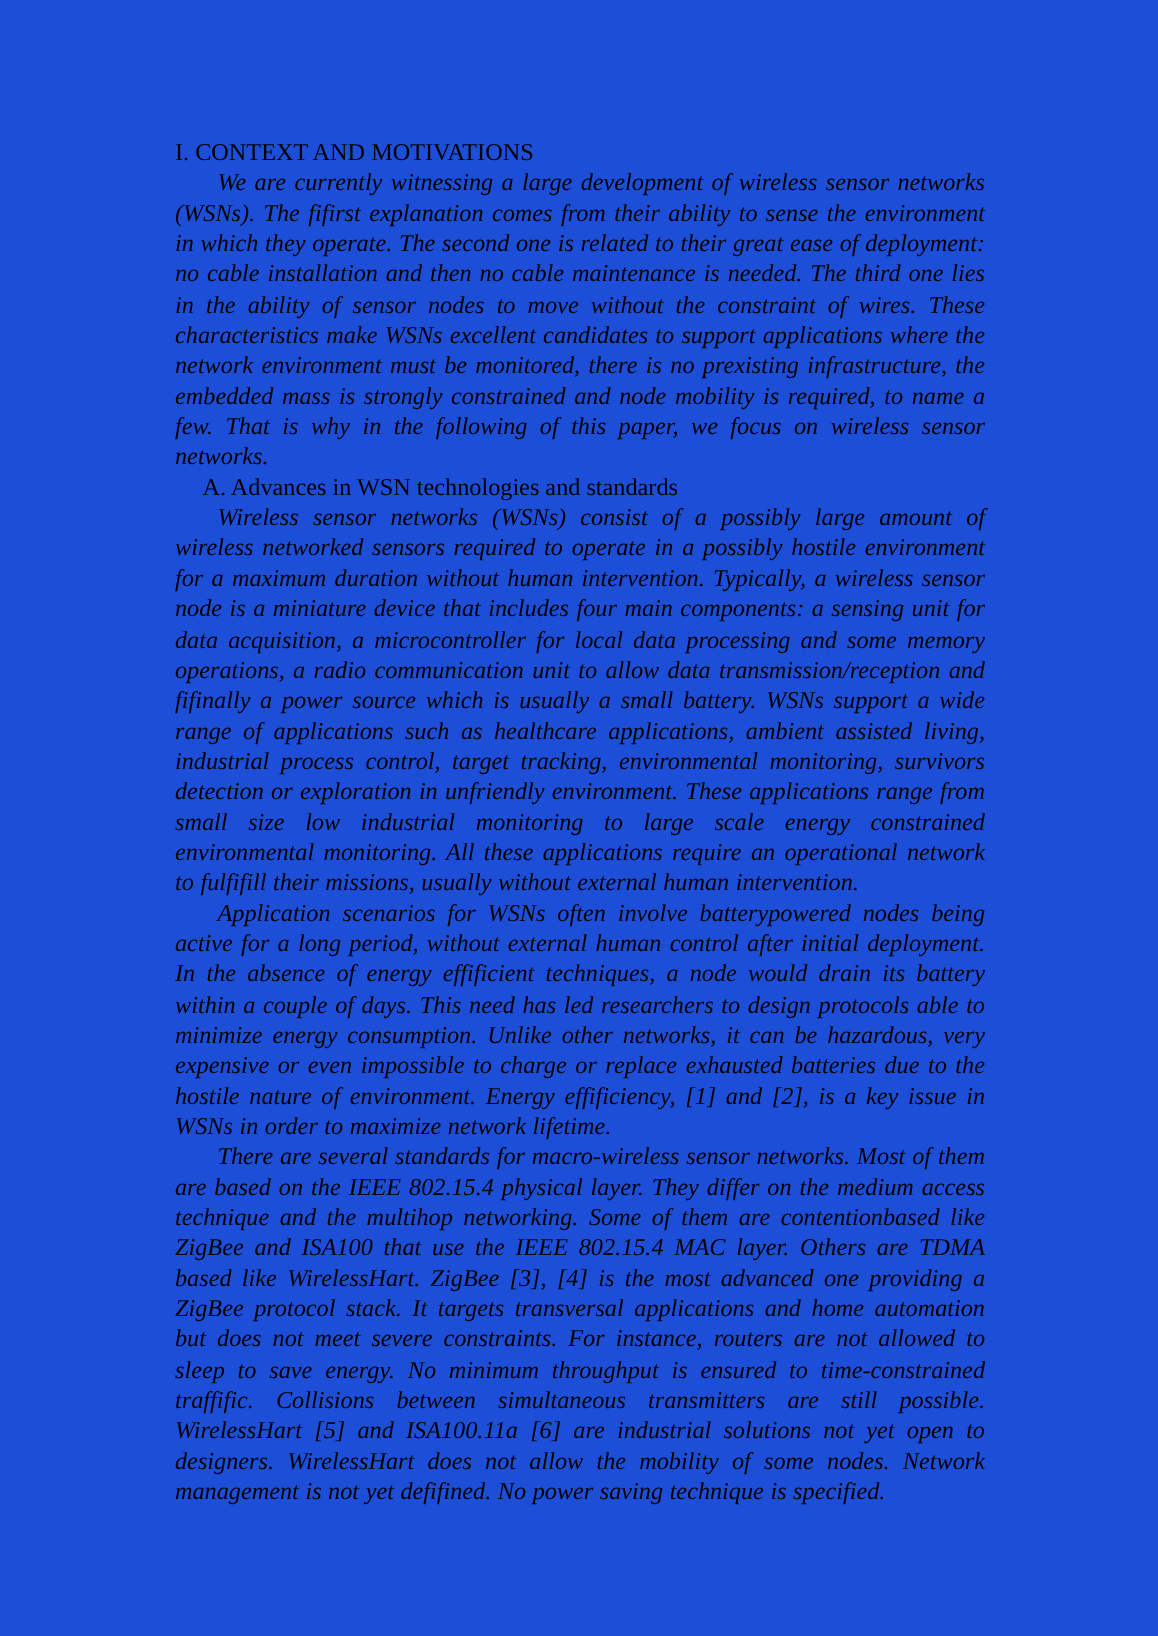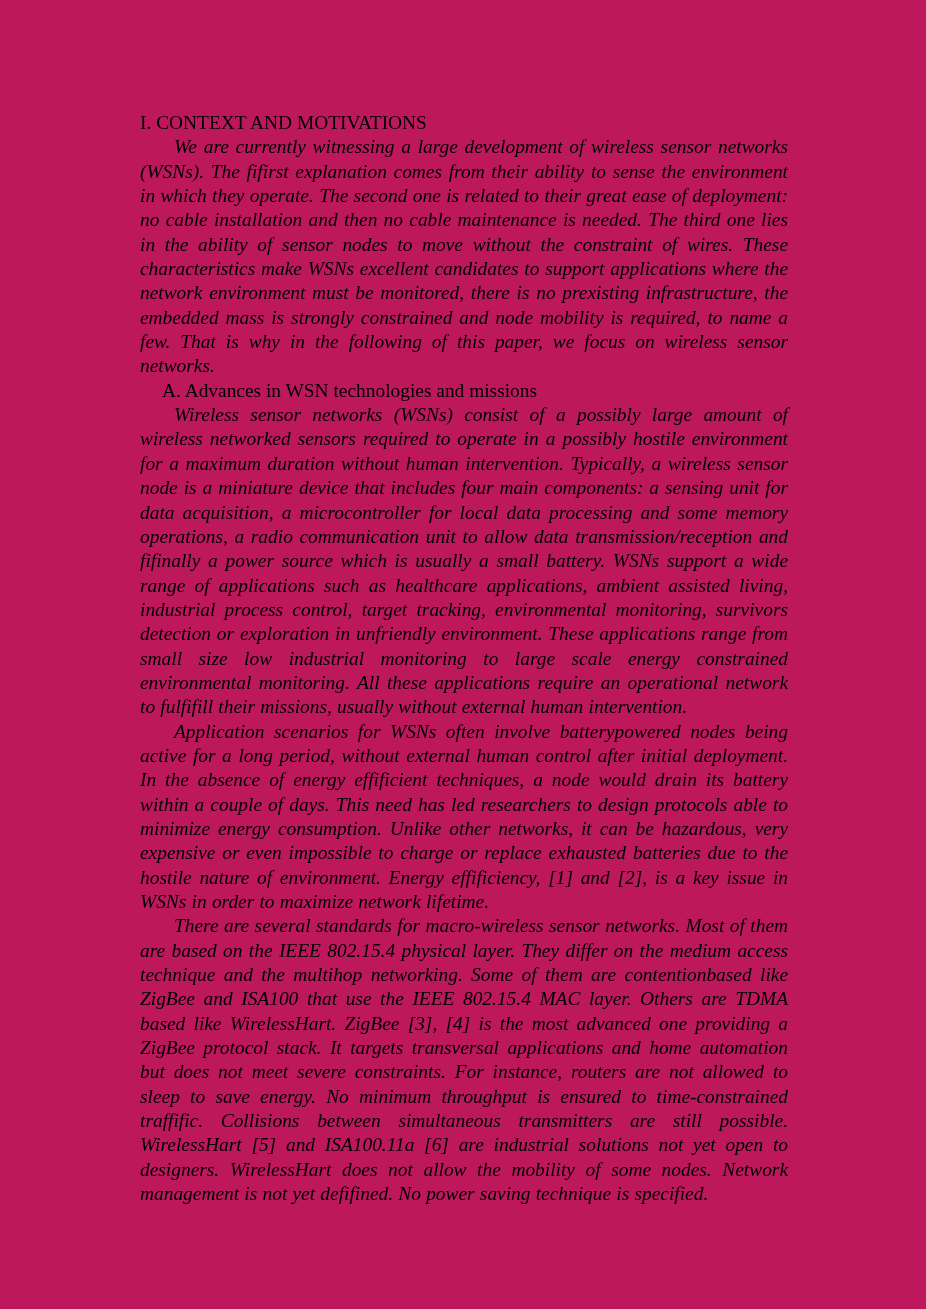--- a/index.html
+++ b/index.html
@@ -4,21 +4,21 @@
 <style>
   html, body {
     margin: 0;
     padding: 0;
     background: #ffffff;
   }
   .page {
     position: relative;
     width: 926px;
     height: 1309px;
-    background: #be185d;
+    background: #1d4ed8;
     overflow: hidden;
   }
   .content {
     position: absolute;
     left: 140px;
     top: 111px;
     width: 648px;
     font-family: "Liberation Serif", "DejaVu Serif", serif;
     font-size: 19.4px;
     line-height: 24.35px;
@@ -47,18 +47,18 @@
     font-style: italic;
   }
 </style>
 </head>
 <body>
 
 <div class="page">
   <div class="content">
     <h1 class="section-heading">I. CONTEXT AND MOTIVATIONS</h1>
     <p class="para">We are currently witnessing a large development of wireless sensor networks (WSNs). The fifirst explanation comes from their ability to sense the environment in which they operate. The second one is related to their great ease of deployment: no cable installation and then no cable maintenance is needed. The third one lies in the ability of sensor nodes to move without the constraint of wires. These characteristics make WSNs excellent candidates to support applications where the network environment must be monitored, there is no prexisting infrastructure, the embedded mass is strongly constrained and node mobility is required, to name a few. That is why in the following of this paper, we focus on wireless sensor networks.</p>
-    <h2 class="subsection-heading">A. Advances in WSN technologies and missions</h2>
+    <h2 class="subsection-heading">A. Advances in WSN technologies and standards</h2>
     <p class="para">Wireless sensor networks (WSNs) consist of a possibly large amount of wireless networked sensors required to operate in a possibly hostile environment for a maximum duration without human intervention. Typically, a wireless sensor node is a miniature device that includes four main components: a sensing unit for data acquisition, a microcontroller for local data processing and some memory operations, a radio communication unit to allow data transmission/reception and fifinally a power source which is usually a small battery. WSNs support a wide range of applications such as healthcare applications, ambient assisted living, industrial process control, target tracking, environmental monitoring, survivors detection or exploration in unfriendly environment. These applications range from small size low industrial monitoring to large scale energy constrained environmental monitoring. All these applications require an operational network to fulfifill their missions, usually without external human intervention.</p>
     <p class="para">Application scenarios for WSNs often involve batterypowered nodes being active for a long period, without external human control after initial deployment. In the absence of energy effificient techniques, a node would drain its battery within a couple of days. This need has led researchers to design protocols able to minimize energy consumption. Unlike other networks, it can be hazardous, very expensive or even impossible to charge or replace exhausted batteries due to the hostile nature of environment. Energy effificiency, [1] and [2], is a key issue in WSNs in order to maximize network lifetime.</p>
     <p class="para">There are several standards for macro-wireless sensor networks. Most of them are based on the IEEE 802.15.4 physical layer. They differ on the medium access technique and the multihop networking. Some of them are contentionbased like ZigBee and ISA100 that use the IEEE 802.15.4 MAC layer. Others are TDMA based like WirelessHart. ZigBee [3], [4] is the most advanced one providing a ZigBee protocol stack. It targets transversal applications and home automation but does not meet severe constraints. For instance, routers are not allowed to sleep to save energy. No minimum throughput is ensured to time-constrained traffific. Collisions between simultaneous transmitters are still possible. WirelessHart [5] and ISA100.11a [6] are industrial solutions not yet open to designers. WirelessHart does not allow the mobility of some nodes. Network management is not yet defifined. No power saving technique is specified.</p>
   </div>
 </div>
 
 </body></html>

